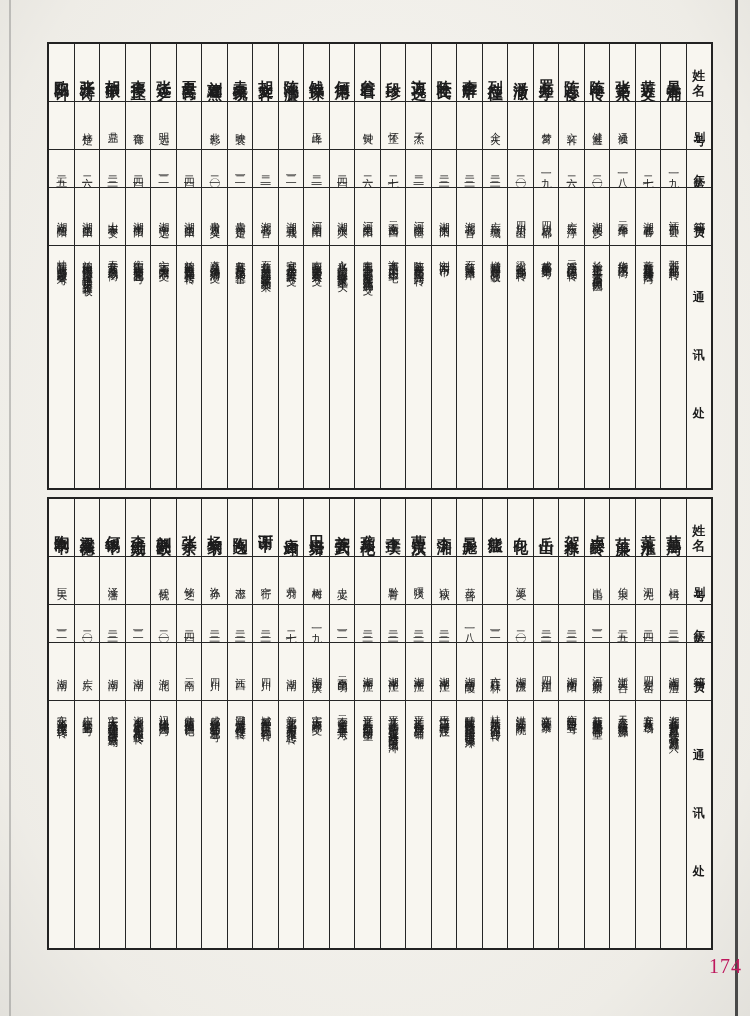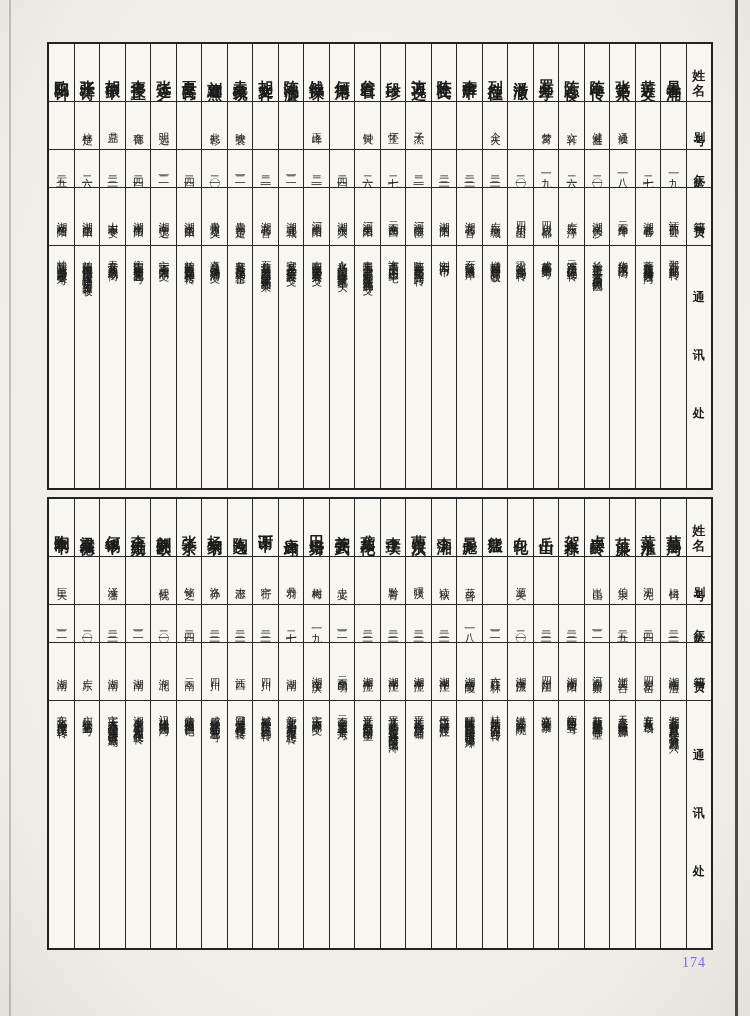--- a/index.html
+++ b/index.html
@@ -35,21 +35,21 @@
   .name{font-size:15px;font-weight:700;letter-spacing:3px;}
   .alias{font-size:10.5px;letter-spacing:2px;color:#242424;}
   .age{font-size:11px;letter-spacing:2px;}
   .origin{font-size:10.5px;letter-spacing:2px;}
   .contact{font-size:10.5px;letter-spacing:1.5px;line-height:1.18;}
 
   .h-name{font-size:13px;font-weight:700;letter-spacing:14px;}
   .h-small{font-size:11.5px;font-weight:700;letter-spacing:4px;}
   .h-contact{font-size:12px;font-weight:700;letter-spacing:58px;}
 
-  .page-number{position:absolute;left:682px;top:955px;font-size:14px;letter-spacing:1px;color:#8b5cf6;}
+  .page-number{position:absolute;left:709px;top:955px;font-size:20px;letter-spacing:1px;color:#be185d;}
 </style>
 </head>
 <body>
 
 <div class="paper-shade"></div>
 <div class="edge-left"></div>
 <div class="edge-right"></div>
 
 <section class="roster table-top" id="table-0">
   <div class="col header-col">

